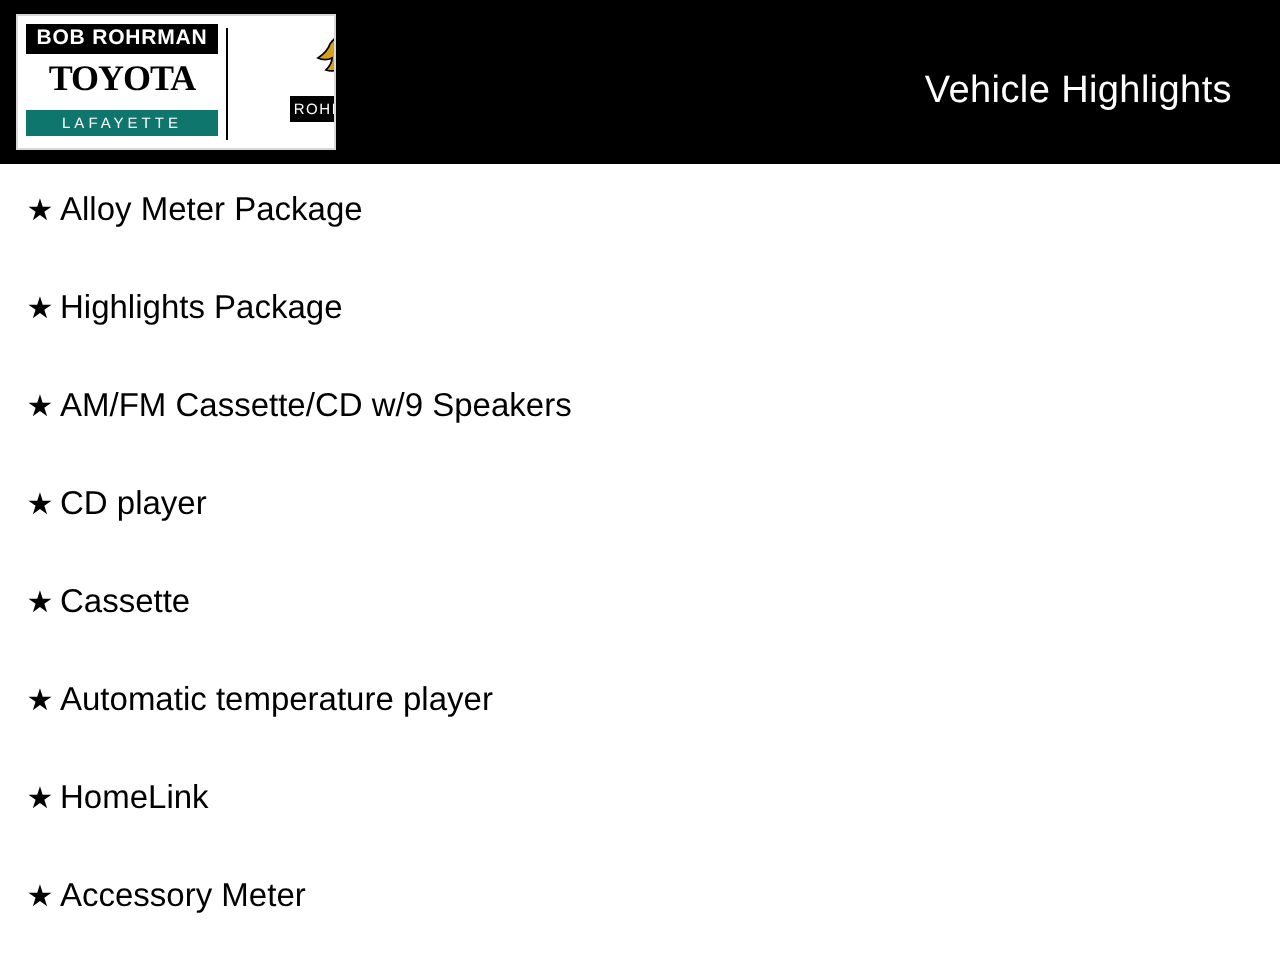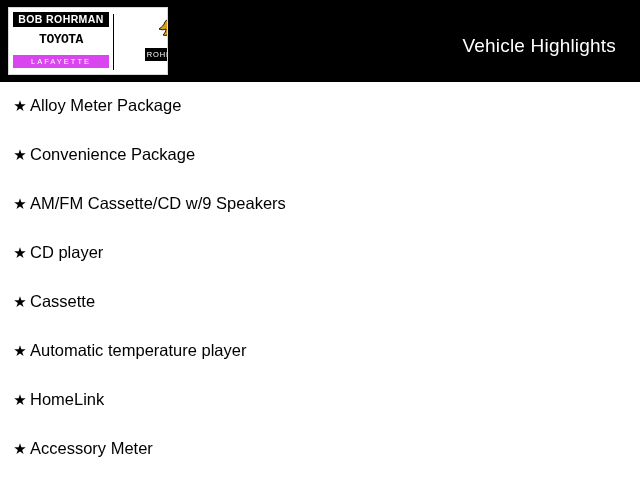--- a/index.html
+++ b/index.html
@@ -79,35 +79,35 @@
     line-height: 15px;
     white-space: nowrap;
     overflow: hidden;
   }
   .logo-toyota {
     position: absolute;
     left: 3px;
     top: 20px;
     width: 98px;
     color: #000000;
-    font-size: 13px;
+    font-size: 18px;
     font-weight: bold;
     letter-spacing: -0.5px;
     line-height: 23px;
     text-align: center;
     white-space: nowrap;
-    font-family: Liberation Mono, monospace;
+    font-family: Liberation Serif, serif;
   }
   .logo-lafayette {
     position: absolute;
     left: 4px;
     top: 47px;
     width: 96px;
     height: 13px;
-    background: #d946ef;
+    background: #0f766e;
     color: #ffffff;
     font-size: 7.5px;
     letter-spacing: 2px;
     text-align: center;
     line-height: 13px;
     white-space: nowrap;
     overflow: hidden;
   }
   .logo-divider {
     position: absolute;
@@ -205,21 +205,21 @@
     <div class="header-title">Vehicle Highlights</div>
   </div>
 
   <div class="list">
     <div class="item">
       <span class="bullet">★</span>
       <span class="item-label">Alloy Meter Package</span>
     </div>
     <div class="item">
       <span class="bullet">★</span>
-      <span class="item-label">Convenience Package</span>
+      <span class="item-label">Highlights Package</span>
     </div>
     <div class="item">
       <span class="bullet">★</span>
       <span class="item-label">AM/FM Cassette/CD w/9 Speakers</span>
     </div>
     <div class="item">
       <span class="bullet">★</span>
       <span class="item-label">CD player</span>
     </div>
     <div class="item">

